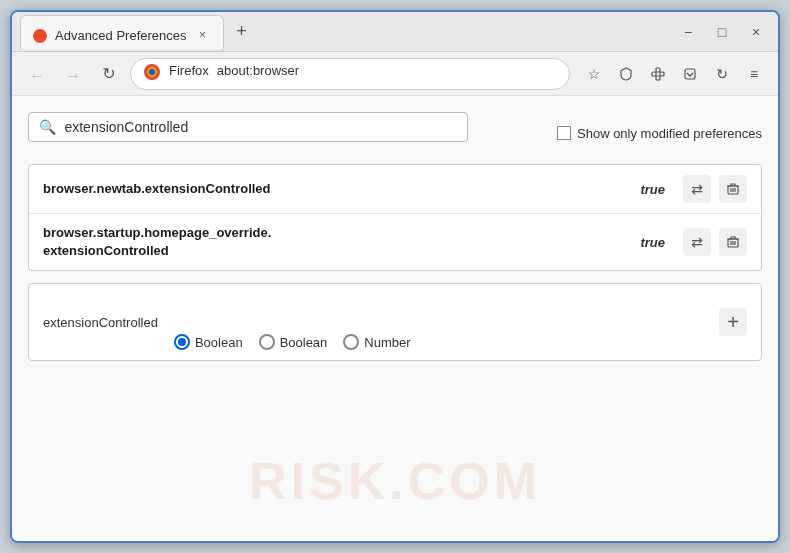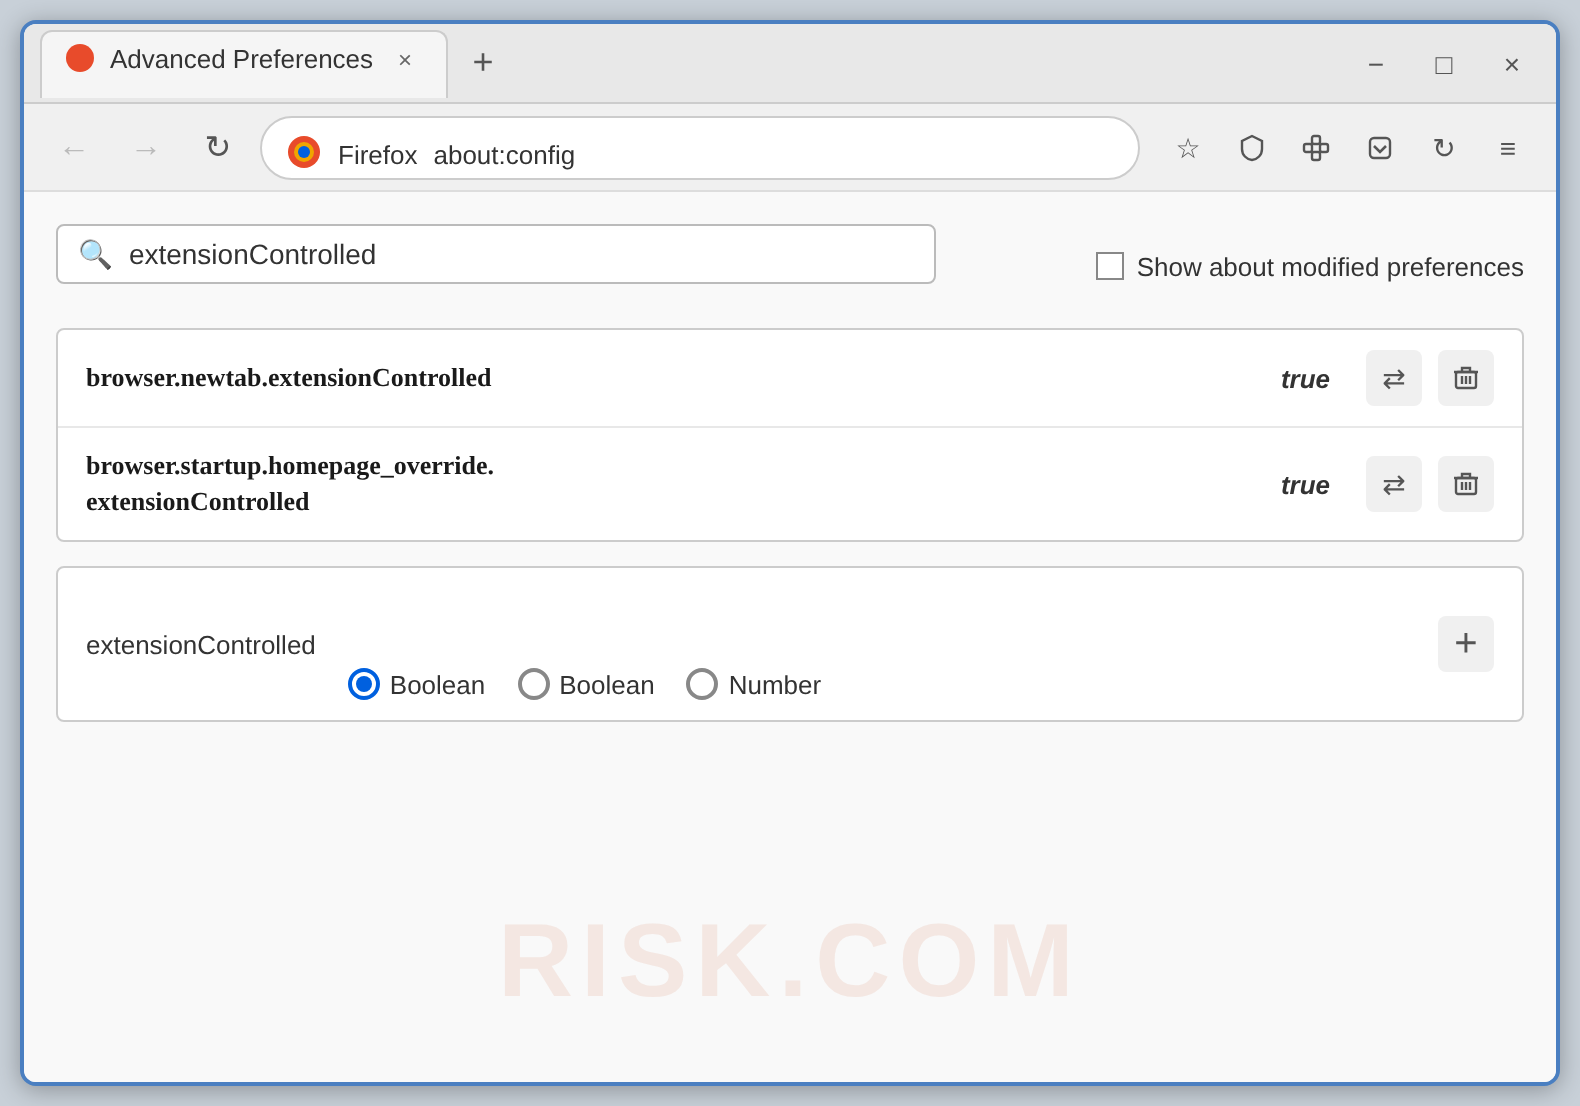--- a/index.html
+++ b/index.html
@@ -33,21 +33,21 @@
       border-bottom: 1px solid #ccc;
       gap: 4px;
     }
     .tab {
       background: #f5f5f5;
       border: 1px solid #ccc;
       border-bottom: none;
       border-radius: 6px 6px 0 0;
       padding: 6px 12px;
       display: flex;
-      align-items: flex-start;
+      align-items: flex-end;
       gap: 8px;
       font-size: 13px;
       color: #333;
       cursor: pointer;
       height: 34px;
     }
     .tab .favicon {
       width: 14px;
       height: 14px;
       border-radius: 50%;
@@ -111,21 +111,21 @@
       justify-content: center;
       border-radius: 50%;
       cursor: pointer;
       color: #555;
       font-size: 16px;
     }
     .nav-btn.disabled { color: #bbb; cursor: default; }
     .address-bar {
       flex: 1;
       display: flex;
-      align-items: flex-end;
+      align-items: flex-start;
       background: white;
       border: 1px solid #ccc;
       border-radius: 20px;
       padding: 4px 12px;
       gap: 8px;
       height: 32px;
     }
     .firefox-logo {
       width: 18px;
       height: 18px;
@@ -239,21 +239,20 @@
       border-bottom: 1px solid #e8e8e8;
       gap: 10px;
     }
     .result-row:last-child { border-bottom: none; }
     .pref-name {
       font-size: 13px;
       font-weight: 700;
       color: #1a1a1a;
       flex: 1;
       line-height: 1.4;
-      font-family: Liberation Serif, serif;
     }
     .pref-value {
       font-size: 13px;
       font-weight: 700;
       color: #333;
       margin-right: 8px;
       font-style: italic;
     }
     .row-actions {
       display: flex;
@@ -364,21 +363,21 @@
     <div class="address-bar">
       <div class="firefox-logo">
         
         <svg viewBox="0 0 18 18" xmlns="http://www.w3.org/2000/svg">
           <circle cx="9" cy="9" r="8" fill="#e84b2b"></circle>
           <circle cx="9" cy="9" r="5" fill="#f0a500"></circle>
           <circle cx="9" cy="9" r="3" fill="#0060df"></circle>
         </svg>
       </div>
       <span class="firefox-label">Firefox</span>
-      <span class="url-text">about:config</span>
+      <span class="url-text">about:browser</span>
     </div>
     <div class="toolbar-icons">
       <div class="toolbar-icon">☆</div>
       <div class="toolbar-icon">
         <svg width="14" height="14" viewBox="0 0 14 14">
             <path d="M7 1L2 3.5v4c0 3 2.2 5.2 5 5.5 2.8-.3 5-2.5 5-5.5v-4L7 1z" fill="none" stroke="#555" stroke-width="1.2"></path>
           </svg>
       </div>
       <div class="toolbar-icon">
         <svg width="14" height="14" viewBox="0 0 14 14">
@@ -404,21 +403,21 @@
     <div class="watermark">RISK.COM</div>
 
     <div style="display:flex; align-items:center; margin-bottom:10px;">
       <div class="search-bar">
         <span class="search-icon">🔍</span>
         <input class="search-input" type="text" value="extensionControlled" style="">
       </div>
       <div style="flex:1; display:flex; align-items:center; justify-content:flex-end;">
         <label class="checkbox-label">
           <div class="checkbox-box"></div>
-          <span>Show about modified preferences</span>
+          <span>Show only modified preferences</span>
         </label>
       </div>
     </div>
 
     <div class="results-table">
 
       <div class="result-row">
         <div class="pref-name">browser.newtab.extensionControlled</div>
         <div class="pref-value">true</div>
         <div class="row-actions">

